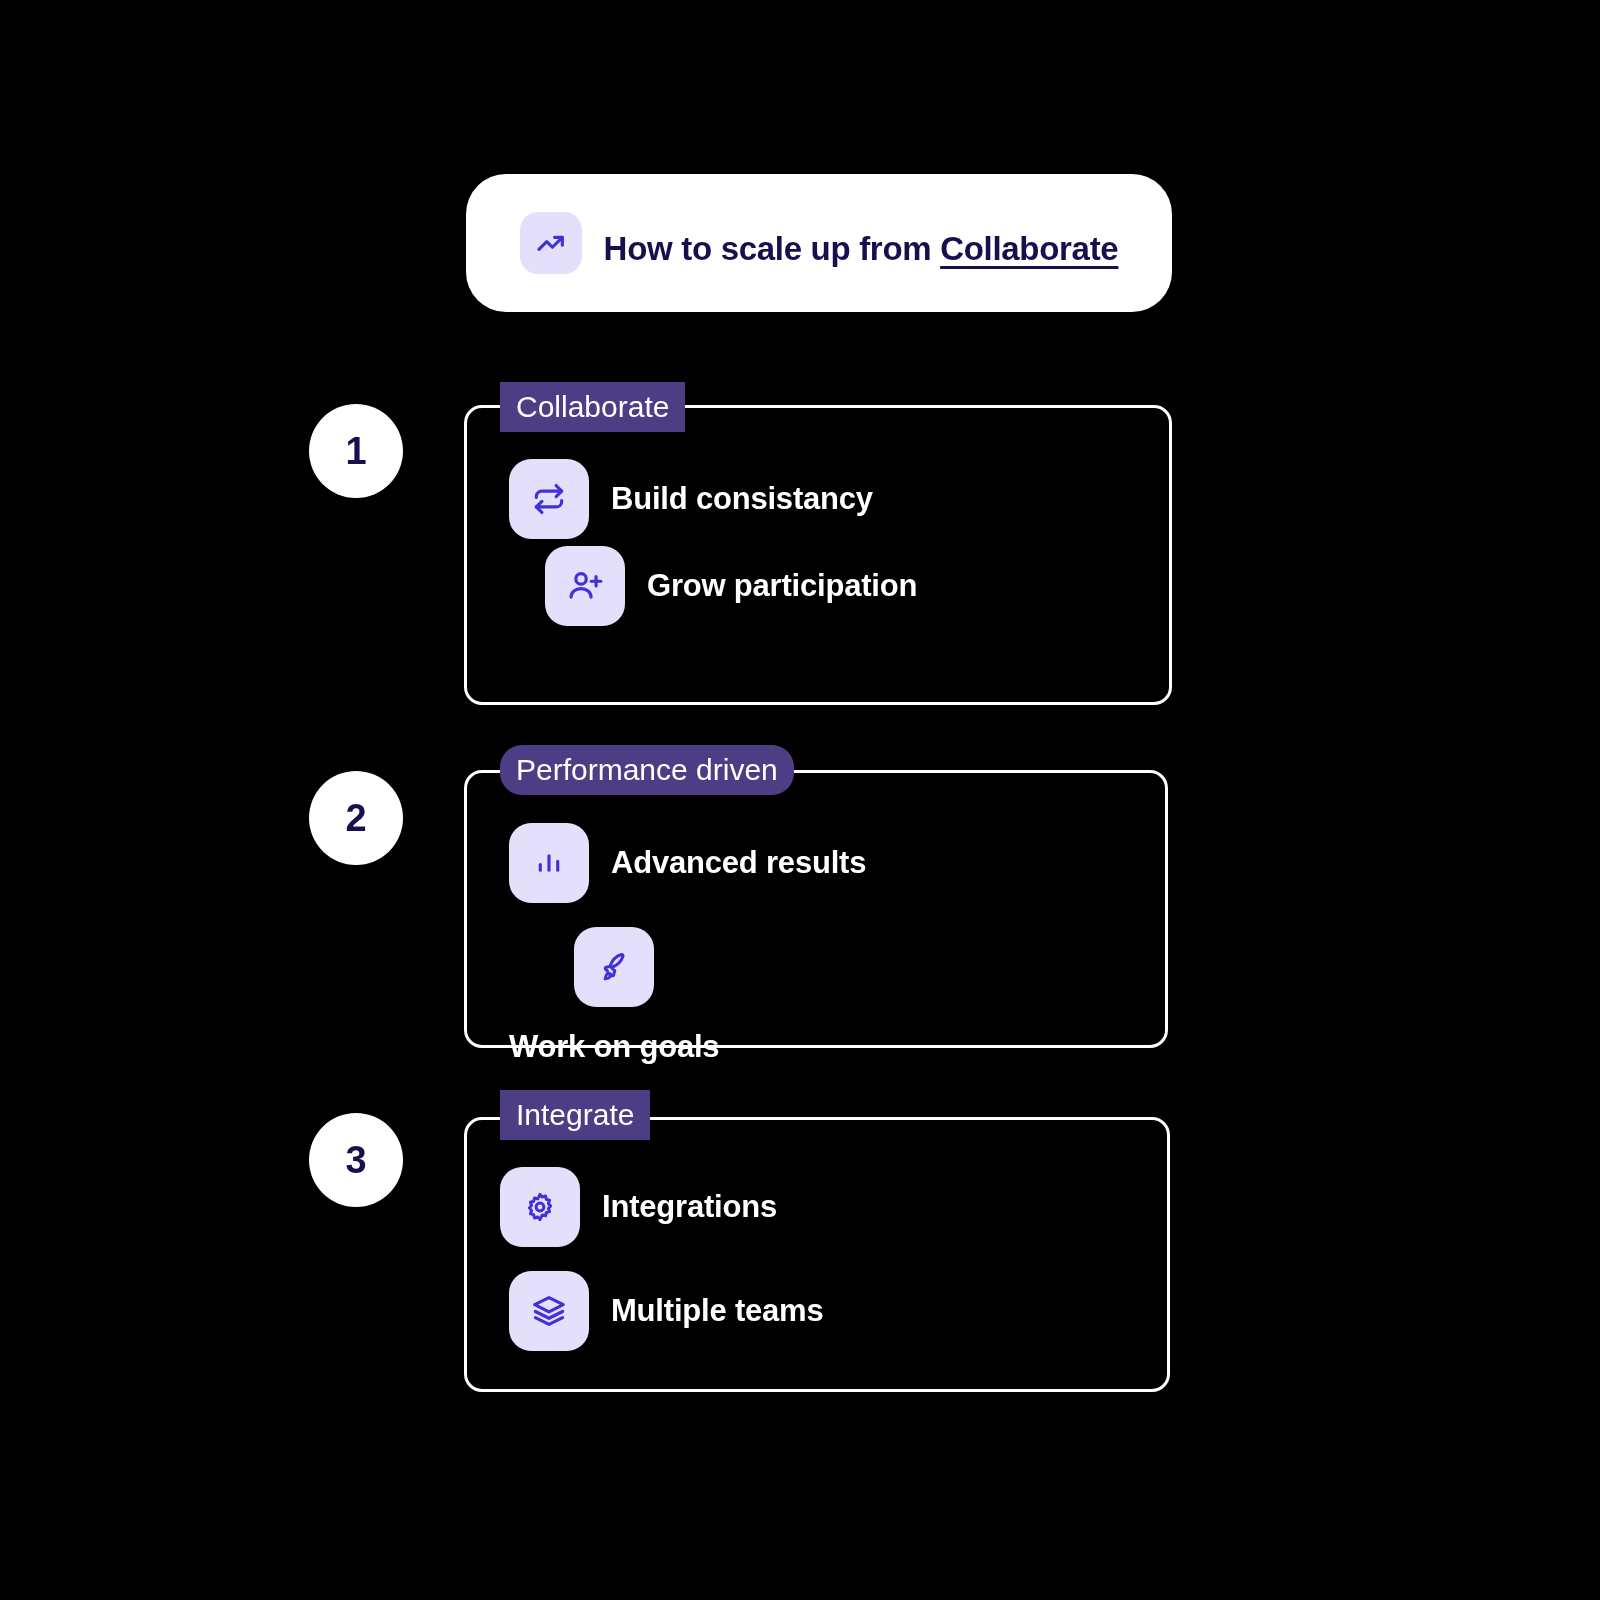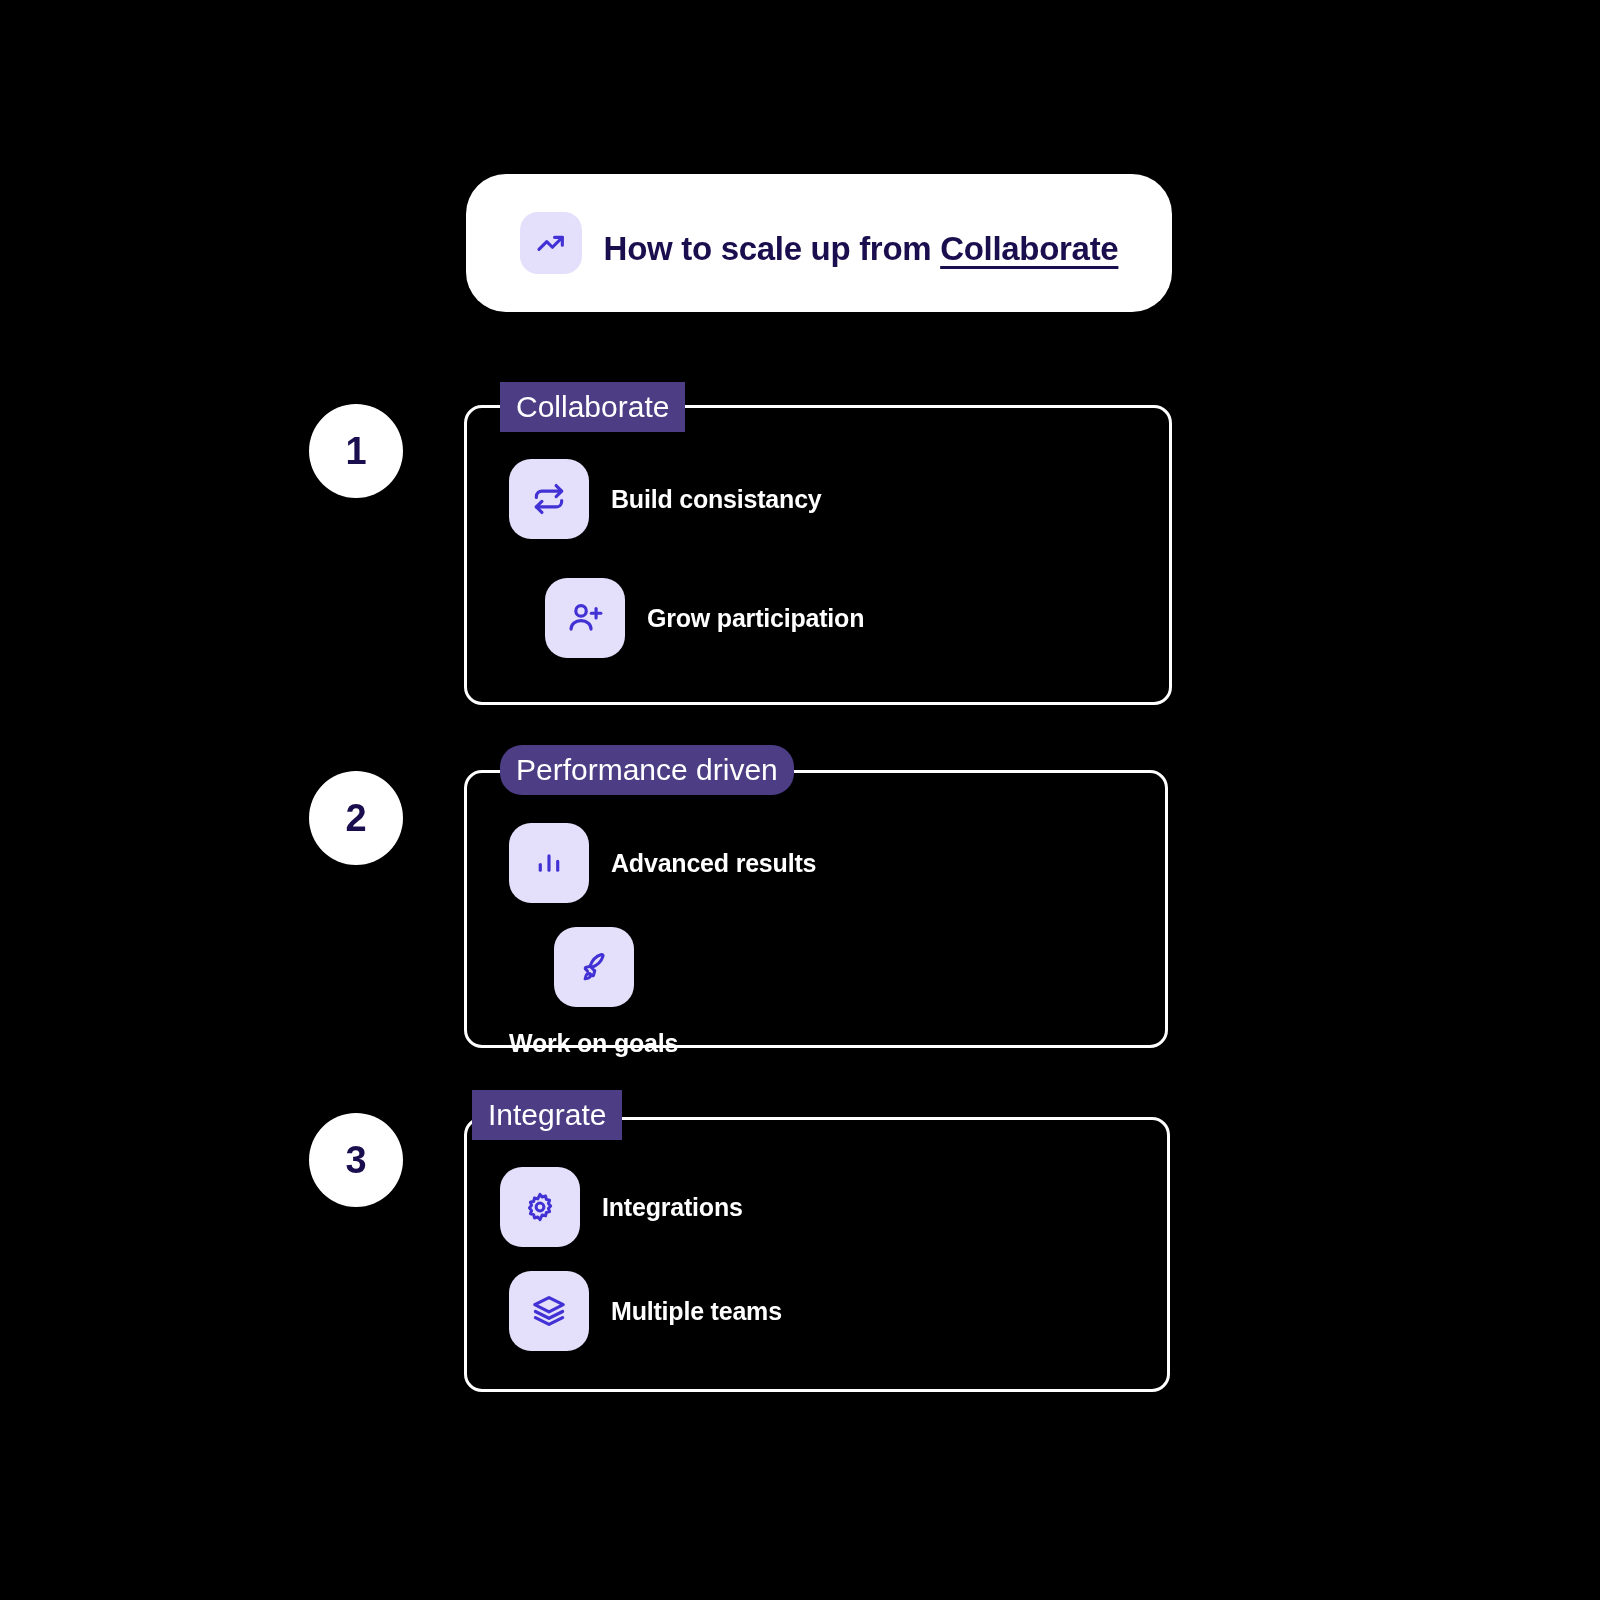--- a/index.html
+++ b/index.html
@@ -105,21 +105,21 @@
     width: 80px;
     height: 80px;
     border-radius: 22px;
     background: #E4DFFB;
     display: flex;
     align-items: center;
     justify-content: center;
     flex: 0 0 auto;
   }
   .feature-label {
-    font-size: 25px;
+    font-size: 31px;
     font-weight: bold;
     color: #ffffff;
     letter-spacing: -0.2px;
     white-space: nowrap;
   }
 
   svg { display: block; }
 </style>
 </head>
 <body>
@@ -148,21 +148,21 @@
       <svg width="38" height="38" viewBox="0 0 24 24" fill="none" stroke="#4231D4" stroke-width="2" stroke-linecap="round" stroke-linejoin="round">
         <polyline points="16.5,3.5 20,7 16.5,10.5"></polyline>
         <path d="M20 7H7.5A3.5 3.5 0 0 0 4 10.5V11"></path>
         <polyline points="7.5,20.5 4,17 7.5,13.5"></polyline>
         <path d="M4 17h12.5A3.5 3.5 0 0 0 20 13.5V13"></path>
       </svg>
     </span>
     <span class="feature-label">Build consistancy</span>
   </div>
 
-  <div class="feature-row" style="left:509px; top:578px;padding-left:36px;">
+  <div class="feature-row" style="left:509px; top:546px;padding-left:36px;">
     <span class="feature-tile">
       <svg width="38" height="38" viewBox="0 0 24 24" fill="none" stroke="#4231D4" stroke-width="2" stroke-linecap="round" stroke-linejoin="round">
         <circle cx="9.5" cy="7.5" r="3.3"></circle>
         <path d="M3.2 19c0-3.3 2.8-5.3 6.3-5.3s6.3 2 6.3 5.3"></path>
         <line x1="19" y1="6" x2="19" y2="12"></line>
         <line x1="16" y1="9" x2="22" y2="9"></line>
       </svg>
     </span>
     <span class="feature-label">Grow participation</span>
   </div>
@@ -197,21 +197,21 @@
     </span>
     <span class="feature-label">Work on goals</span>
   </div>
 </div>
 
 <div class="step">
   <div class="step-circle" style="left:309px; top:1113px;">3</div>
 
   <div class="step-card" style="left:464px; top:1117px; width:706px; height:275px;"></div>
 
-  <div class="step-badge" style="left:472px; top:1090px;text-align:right;">Integrate</div>
+  <div class="step-badge" style="left:500px; top:1090px;text-align:right;">Integrate</div>
 
   <div class="feature-row" style="left:500px; top:1167px;">
     <span class="feature-tile">
       <svg width="36" height="36" viewBox="0 0 24 24" fill="none" stroke="#4231D4" stroke-width="2" stroke-linecap="round" stroke-linejoin="round">
         <circle cx="12" cy="12" r="2.6"></circle>
         <path d="M12 3.6l1.5 1.7 2.2-.6.5 2.2 2.2.6-.8 2.1 1.5 1.7-1.5 1.7.8 2.1-2.2.6-.5 2.2-2.2-.6L12 20.4l-1.5-1.7-2.2.6-.5-2.2-2.2-.6.8-2.1L4.9 12.6l1.5-1.7-.8-2.1 2.2-.6.5-2.2 2.2.6z"></path>
       </svg>
     </span>
     <span class="feature-label">Integrations</span>
   </div>

